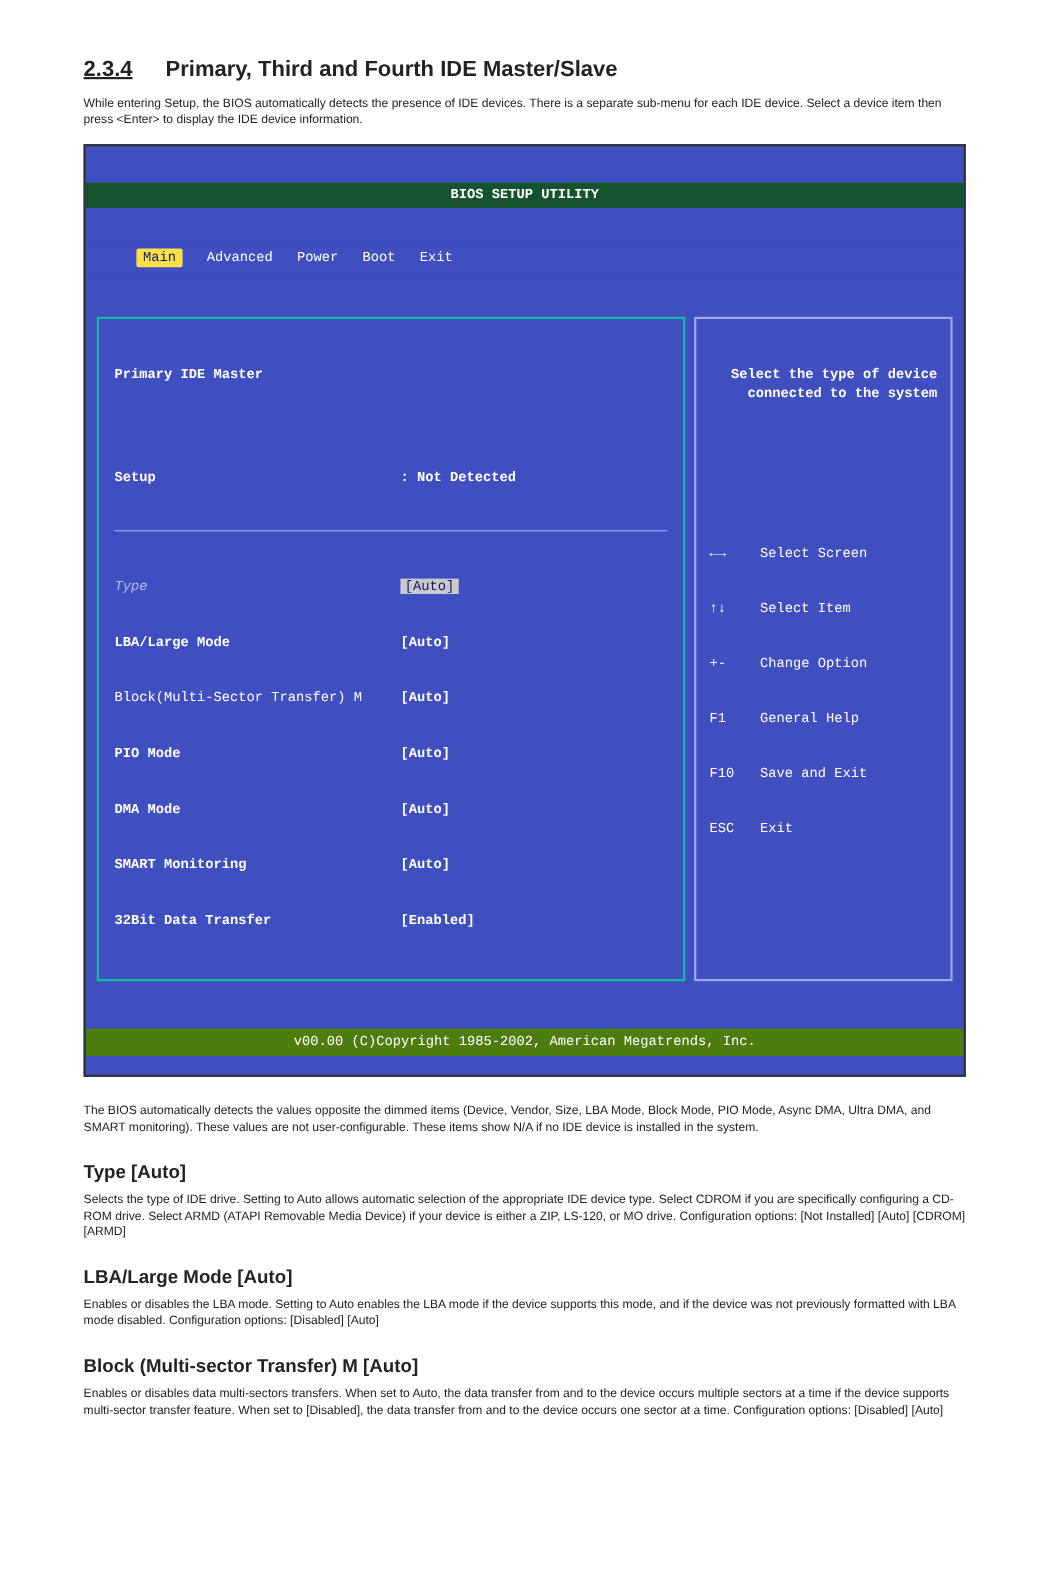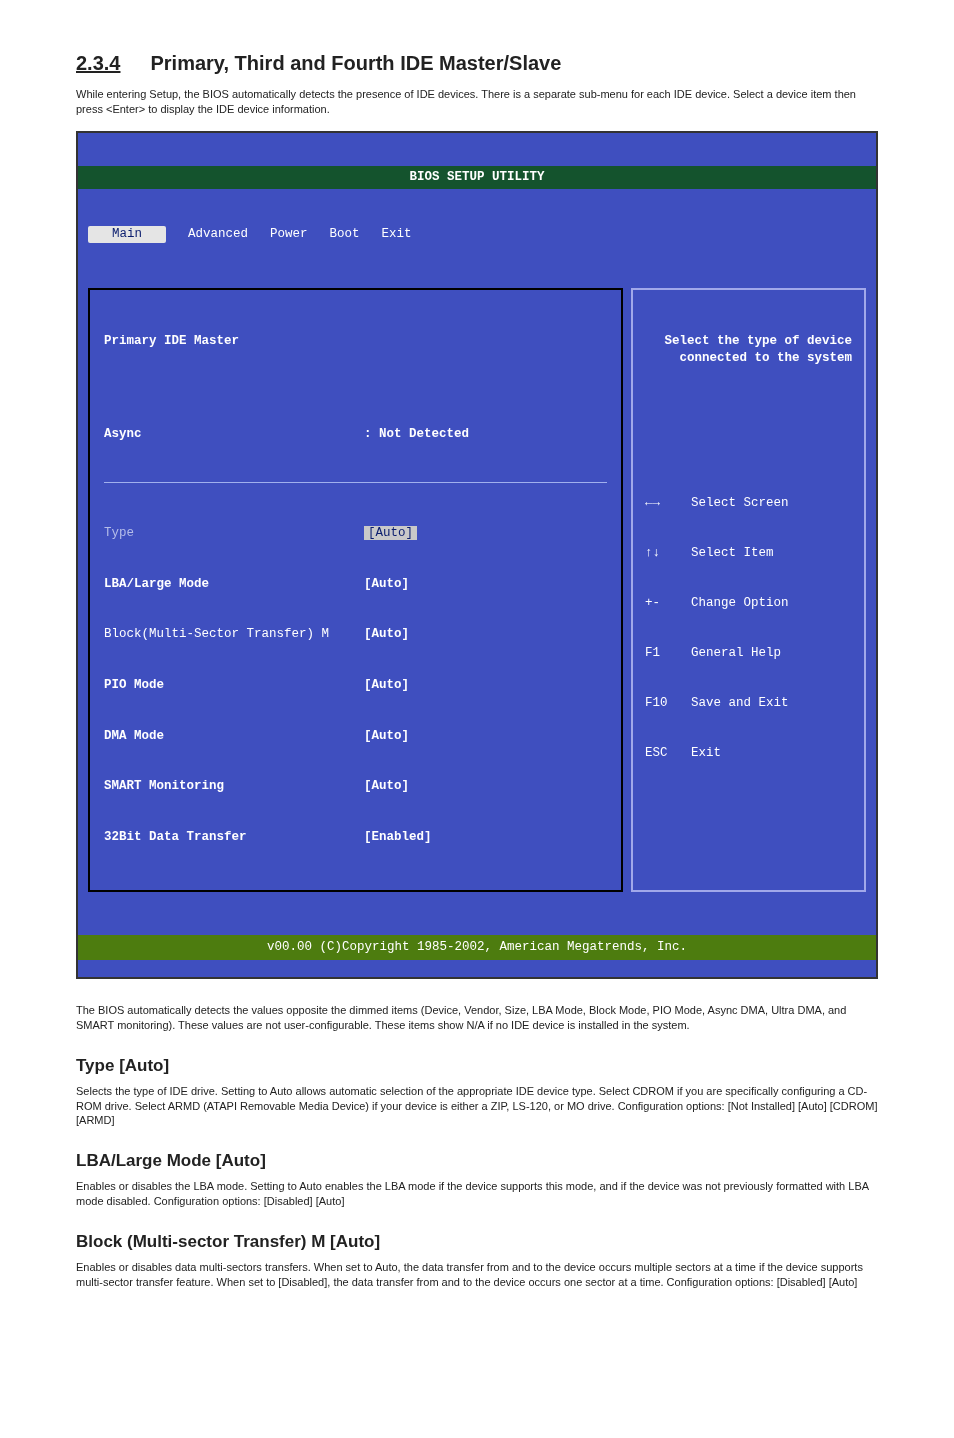--- a/index.html
+++ b/index.html
@@ -22,29 +22,29 @@
     background: #3f4fbf;
     font-family: "Courier New", monospace;
     font-size: 12.5px;
     color: #fff;
     margin: 14px 0 24px 0;
     white-space: pre;
     overflow: hidden;
   }
   .bios-title { background: #14532d; color:#fff; text-align:center; padding:3px 0; font-weight:bold;}
   .bios-menubar { background: #3f4fbf; color:#fff; padding:3px 10px 5px 10px; display:flex; gap:22px; }
-  .bios-menubar .sel { background:#e5e5e5; color:#0a1d6e; padding:0 24px; border-radius:2px; }
+  .bios-menubar .sel { background:#fde047; color:#0a1d6e; padding:0 6px; border-radius:2px;margin-left:36px; }
   .bios-body { display:flex; padding:6px 10px 10px 10px; gap:8px; }
-  .bios-main { border:2px solid #000000; flex:1; padding:10px 14px; background:#3f4fbf; position:relative; min-height:250px;}
+  .bios-main { border:2px solid #14b8a6; flex:1; padding:10px 14px; background:#3f4fbf; position:relative; min-height:250px;}
   .bios-help { border:2px solid #a1a8ea; width:235px; padding:10px 12px; color:#fff; }
   .bios-line { display:flex; }
   .bios-line .lbl { width:260px; }
   .bios-line .val { color:#fff; }
   .bios-divider { border-bottom:1px solid #a1b0ee; margin:6px 0 8px 0; }
-  .highlight-label { color:#b5bde9; }
+  .highlight-label { color:#b5bde9;font-style:italic; }
   .highlight-value { background:#c9c9c9; color:#0a1d6e; padding:0 4px; }
   .help-keys { color:#fff; margin-top:60px; }
   .help-keys .k { color:#fff; display:flex; gap:12px; line-height:1.3;}
   .help-keys .k .kk{ width:34px;}
   .bios-footer { background:#4d7c0f; color:#fff; text-align:center; padding:4px 0; }
 </style>
 </head>
 <body>
 
 <h2 class="section-title">
@@ -60,21 +60,21 @@
     <span>Advanced</span>
     <span>Power</span>
     <span>Boot</span>
     <span>Exit</span>
   </div>
   <div class="bios-body">
     <div class="bios-main">
       <div style="font-weight:bold;">Primary IDE Master</div>
       <div style="height:8px;"></div>
       <div class="bios-line" style="font-weight:bold;">
-        <div class="lbl">Async</div>
+        <div class="lbl">Setup</div>
         <div class="val">: Not Detected</div>
       </div>
       <div class="bios-divider"></div>
       <div class="bios-line">
         <div class="lbl highlight-label">Type</div>
         <div class="val"><span class="highlight-value">[Auto]</span></div>
       </div>
       <div class="bios-line">
         <div class="lbl" style="font-weight:bold;">LBA/Large Mode</div>
         <div class="val" style="font-weight:bold;">[Auto]</div>

